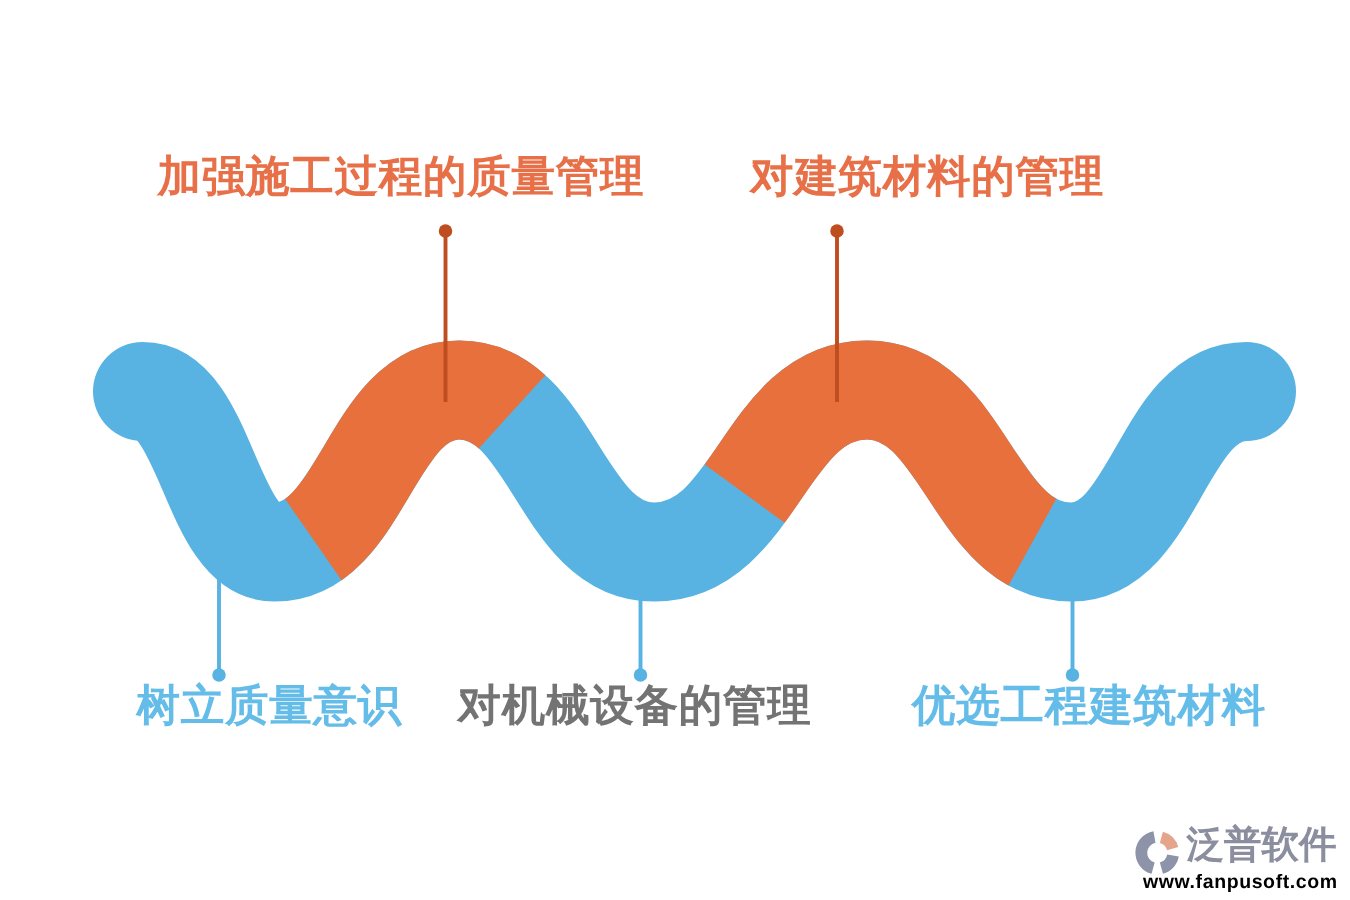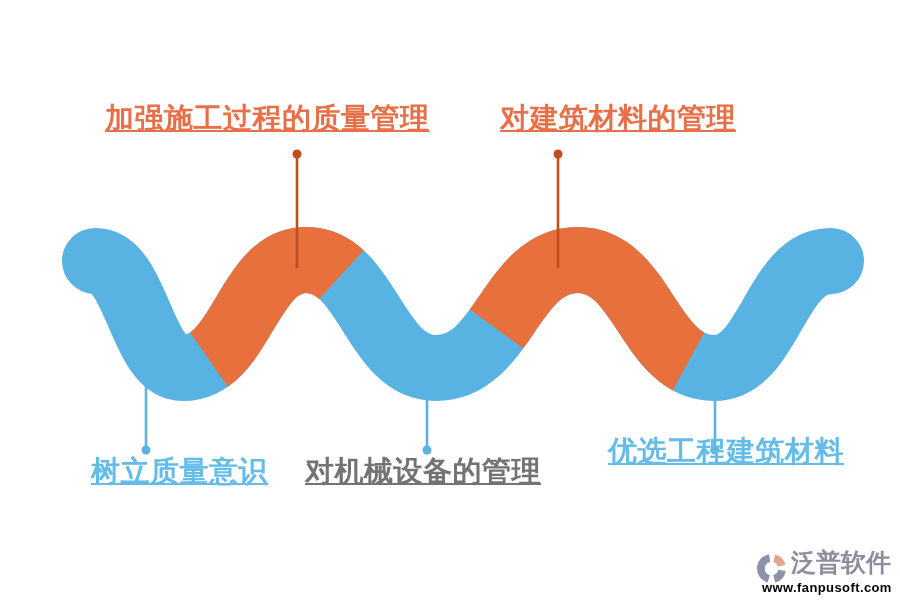--- a/index.html
+++ b/index.html
@@ -1,26 +1,26 @@
 <!DOCTYPE html>
 <html><head>
 <meta charset="utf-8">
 <style>
   html,body{margin:0;padding:0;background:#ffffff;}
   body{width:900px;height:600px;overflow:hidden;
        font-family:"Liberation Sans","DejaVu Sans",sans-serif;}
   .stage{position:relative;width:900px;height:600px;background:#fff;}
   svg.wave-svg{position:absolute;left:0;top:0;}
   .callout-label{position:absolute;font-weight:bold;font-size:29px;
-                 letter-spacing:0.5px;white-space:nowrap;line-height:1;text-decoration:underline;}
+                 letter-spacing:0.5px;white-space:nowrap;line-height:1;}
   #tl0{left:105px;top:104px;}
   #tl1{left:500px;top:104px;}
   #bl0{left:47px;top:457px;margin-left:44px;}
   #bl1{left:305px;top:457px;}
-  #bl2{left:608px;top:437px;}
+  #bl2{left:608px;top:457px;}
   .watermark{position:absolute;left:753px;top:549px;width:147px;height:50px;}
   .watermark .logo-icon{position:absolute;left:0;top:1px;}
   .watermark .brand{position:absolute;left:38px;top:3px;font-weight:bold;
                     font-size:25px;line-height:1;white-space:nowrap;}
   .watermark .url{position:absolute;left:9px;top:31px;font-weight:bold;
                   font-size:13px;letter-spacing:0.4px;white-space:nowrap;}
 </style>
 </head>
 <body>
 

